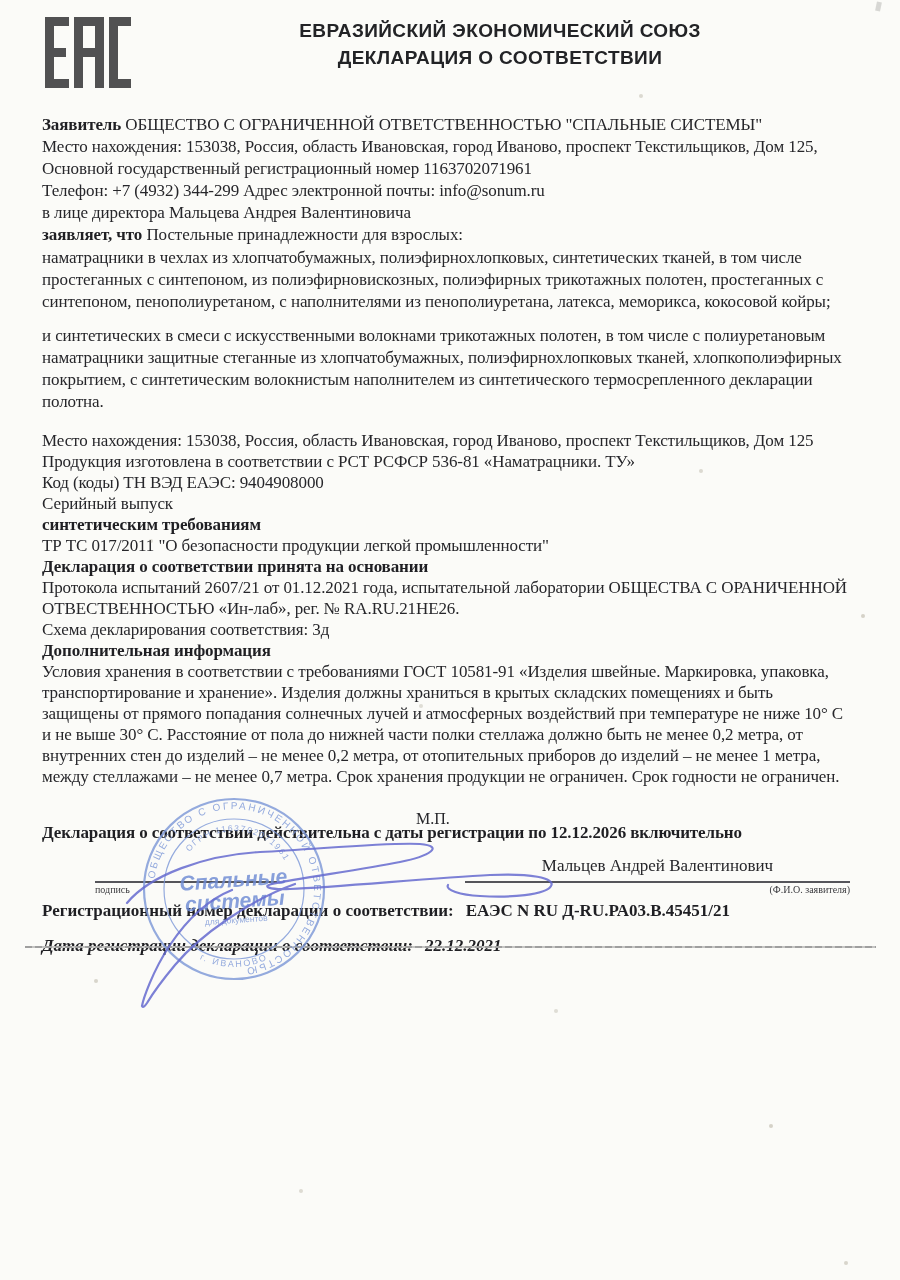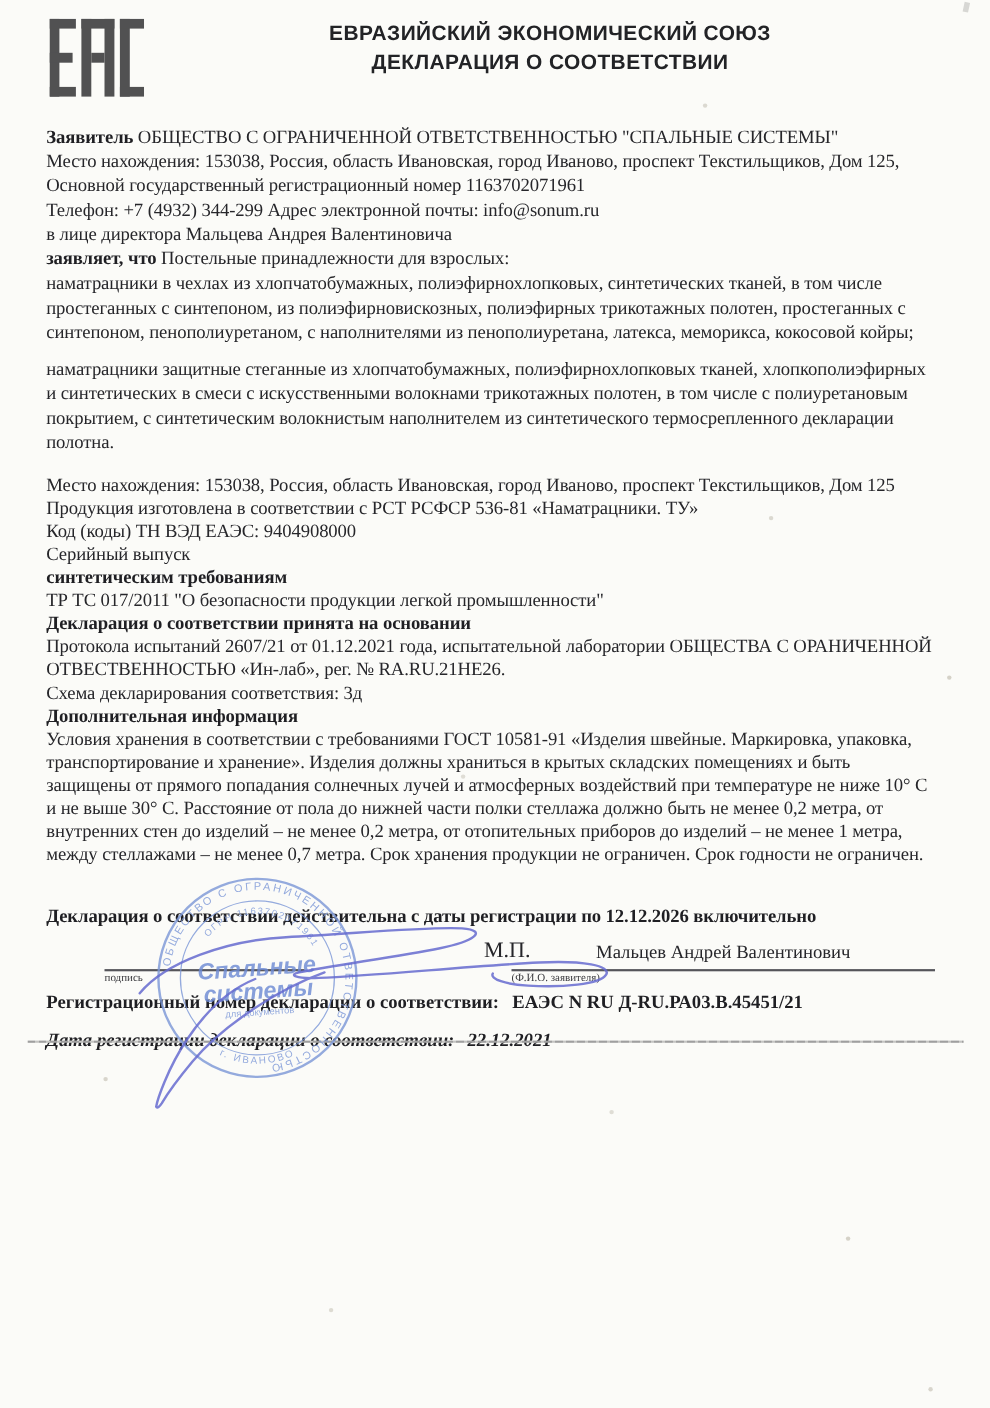--- a/index.html
+++ b/index.html
@@ -20,25 +20,25 @@
   .ln21 { line-height:21px; }
   .b { font-weight:700; color:#1f1f23; }
   #blk-applicant { top:114px; }
   #blk-p1 { top:247px; }
   #blk-p2 { top:325px; }
   #blk-main { top:430px; }
   #blk-validity { top:822px; }
   
   .abs { position:absolute; }
   .rule { position:absolute; height:1.5px; background:#55555a; }
-  #mp { left:416px; top:853px; font-size:20px;margin-left:24px; }
+  #mp { left:416px; top:810px; font-size:16px; }
   #name-rule { left:465px; top:881px; width:385px; }
   #sign-rule { left:95px; top:881px; width:182px; }
   #signer-name { left:465px; top:856px; width:385px; text-align:center; font-size:17px; }
-  #fio-caption { left:465px; top:884px; width:385px; text-align:left; font-size:10px; color:#3a3a3e; }
+  #fio-caption { left:465px; top:884px; width:385px; text-align:right; font-size:10px; color:#3a3a3e; }
   #sign-caption { left:95px; top:884px; width:182px; text-align:left; font-size:10px; color:#3a3a3e; }
   #reg-number { left:42px; top:901px; font-size:17px; white-space:nowrap; }
   #reg-date { left:42px; top:936px; font-size:17px; white-space:nowrap;font-style:italic; }
   .reg-val { margin-left:12px; }
   #bottom-rule { left:25px; top:946px; width:851px; height:2px;
     background:repeating-linear-gradient(90deg,#9f9f9f 0 7px,#c4c4c2 7px 10px); }
   
   #stamp { position:absolute; left:140px; top:795px; opacity:.82; z-index:4; }
   #autograph { position:absolute; left:0; top:0; z-index:5; pointer-events:none; }
   .stampring { fill:none; stroke:#7e99d8; }
@@ -90,22 +90,22 @@
     <div class="ln"><span class="b">заявляет, что</span><span> Постельные принадлежности для взрослых:</span></div>
   </div>
 
   <div class="block" id="blk-p1">
     <div class="ln">наматрацники в чехлах из хлопчатобумажных, полиэфирнохлопковых, синтетических тканей, в том числе</div>
     <div class="ln">простеганных с синтепоном, из полиэфирновискозных, полиэфирных трикотажных полотен, простеганных с</div>
     <div class="ln">синтепоном, пенополиуретаном, с наполнителями из пенополиуретана, латекса, меморикса, кокосовой койры;</div>
   </div>
 
   <div class="block" id="blk-p2">
+    <div class="ln">и синтетических в смеси с искусственными волокнами трикотажных полотен, в том числе с полиуретановым</div>
     <div class="ln">наматрацники защитные стеганные из хлопчатобумажных, полиэфирнохлопковых тканей, хлопкополиэфирных</div>
-    <div class="ln">и синтетических в смеси с искусственными волокнами трикотажных полотен, в том числе с полиуретановым</div>
     <div class="ln">покрытием, с синтетическим волокнистым наполнителем из синтетического термосрепленного  декларации</div>
     <div class="ln">полотна.</div>
   </div>
 
   <div class="block" id="blk-main">
     <div class="ln ln21">Место нахождения: 153038, Россия, область Ивановская, город Иваново, проспект Текстильщиков, Дом 125</div>
     <div class="ln ln21">Продукция изготовлена в соответствии с РСТ РСФСР 536-81 «Наматрацники. ТУ»</div>
     <div class="ln ln21">Код (коды) ТН ВЭД ЕАЭС: 9404908000</div>
     <div class="ln ln21">Серийный выпуск</div>
     <div class="ln ln21 b">синтетическим требованиям</div>

